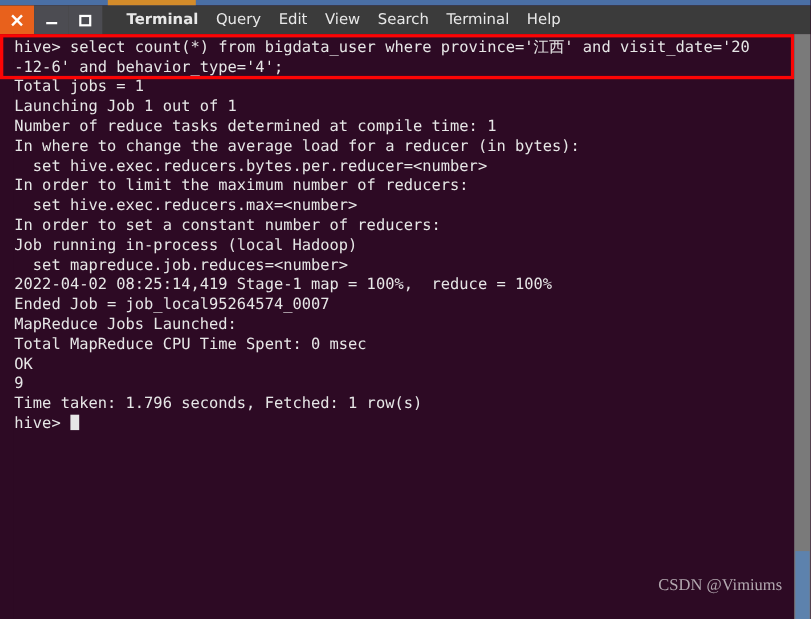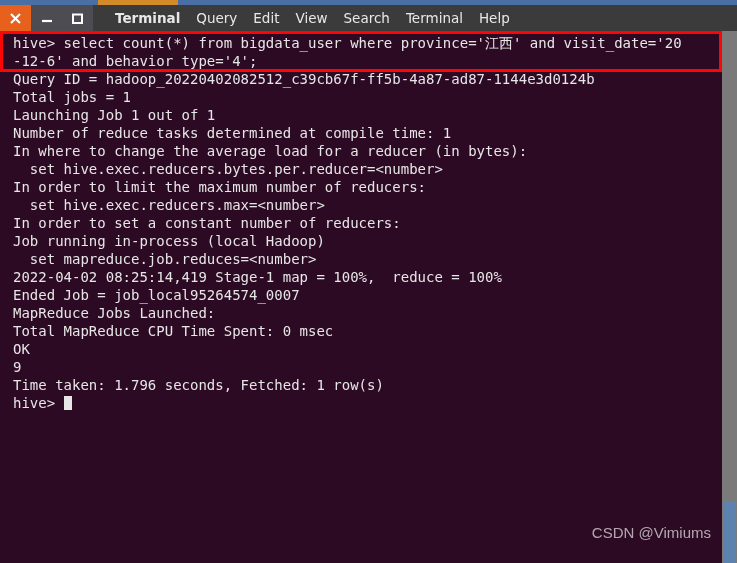--- a/index.html
+++ b/index.html
@@ -134,21 +134,21 @@
     height: 62px;
     background: #5d82ad;
   }
 
   
   .watermark {
     position: absolute;
     right: 26px;
     bottom: 22px;
     color: #c9c3c7;
-    font-family: Liberation Sans, sans-serif;
+    font-family: Liberation Serif, serif;
     font-size: 15px;
     opacity: 0.85;
     white-space: nowrap;
   }
 </style>
 </head>
 <body>
 
 <div id="app">
 
@@ -186,21 +186,20 @@
       <span class="menu-item">Terminal</span>
       <span class="menu-item">Help</span>
     </div>
 
   </div>
 
   <div class="terminal">
     <div class="term-lines" id="term-lines">
         <div class="tline">hive&gt; select count(*) from bigdata_user where province='江西' and visit_date='20</div>
         <div class="tline">-12-6' and behavior_type='4';</div>
-        <div class="tline">Query ID = hadoop_20220402082512_c39cb67f-ff5b-4a87-ad87-1144e3d0124b</div>
         <div class="tline">Total jobs = 1</div>
         <div class="tline">Launching Job 1 out of 1</div>
         <div class="tline">Number of reduce tasks determined at compile time: 1</div>
         <div class="tline">In where to change the average load for a reducer (in bytes):</div>
         <div class="tline">  set hive.exec.reducers.bytes.per.reducer=&lt;number&gt;</div>
         <div class="tline">In order to limit the maximum number of reducers:</div>
         <div class="tline">  set hive.exec.reducers.max=&lt;number&gt;</div>
         <div class="tline">In order to set a constant number of reducers:</div>
         <div class="tline">Job running in-process (local Hadoop)</div>
         <div class="tline">  set mapreduce.job.reduces=&lt;number&gt;</div>

